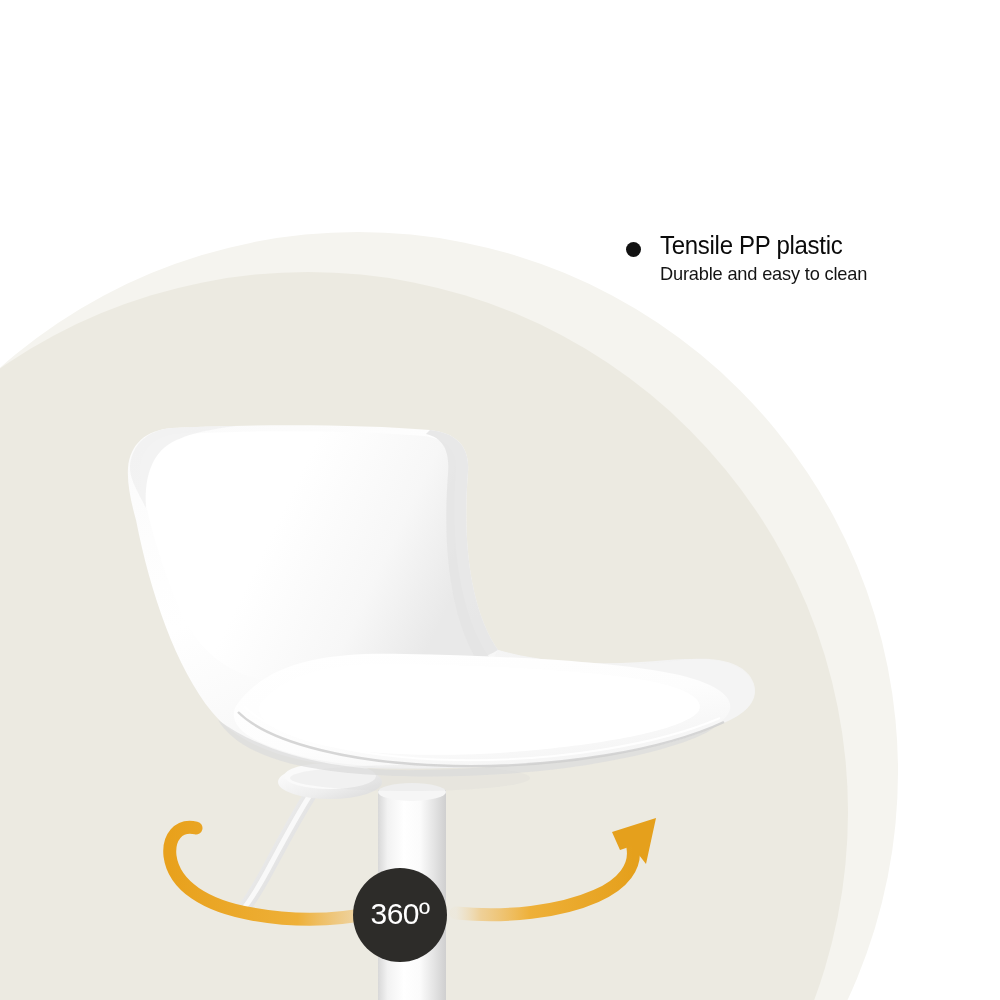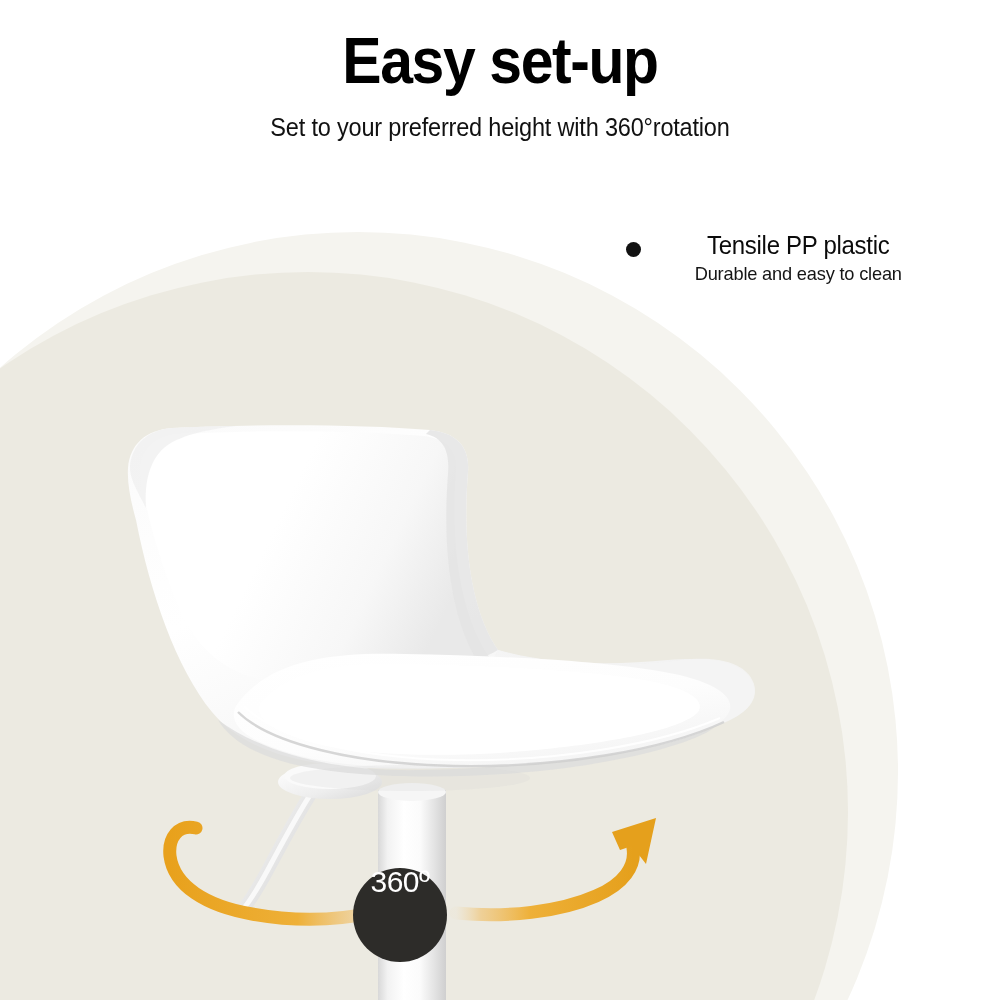--- a/index.html
+++ b/index.html
@@ -54,21 +54,21 @@
     transform:scaleX(0.94);
   }
 
   
   .features{
     position:absolute;
     left:618px; top:232px;
     width:330px;
     z-index:40;
   }
-  .feature{ position:relative; margin-bottom:36px; padding-left:42px;text-align:center; }
+  .feature{ position:relative; margin-bottom:36px; padding-left:42px; }
   .feature:last-child{ margin-bottom:0; }
   .bullet{
     position:absolute; left:8px; top:10px;
     width:15px; height:15px; border-radius:50%;
     background:#111111;
   }
   .f-title{
     font-size:25px;
     color:#0b0b0b;
     line-height:1.1;
@@ -95,43 +95,39 @@
   .arrows{ position:absolute; left:0; top:0; width:1000px; height:1000px; z-index:25; }
 
   
   .badge{
     position:absolute;
     left:353px; top:868px;
     width:94px; height:94px;
     border-radius:50%;
     background:#2d2c29;
     z-index:35;
-    display:flex; align-items:flex-start; justify-content:center;
+    display:flex; align-items:center; justify-content:center;
   }
   .badge-text{
     color:#ffffff;
     font-size:30px;
     letter-spacing:-0.5px;
     line-height:1;
     font-weight:normal;
     transform:translateY(-1px);
   }
 </style>
 </head>
 <body>
 
 <div id="stage">
 
   <div class="bg-ring-outer"></div>
   <div class="bg-ring-inner"></div>
 
-  <div class="header">
-    <div class="title">Easy set-up</div>
-    <div class="subtitle">Set to your preferred height with 360°rotation</div>
-  </div>
 
   <svg class="chair" viewBox="0 0 1000 1000">
     <defs>
       <linearGradient id="backGrad" x1="0" y1="0" x2="1" y2="0.35">
         <stop offset="0%" stop-color="#ffffff"></stop>
         <stop offset="46%" stop-color="#ffffff"></stop>
         <stop offset="78%" stop-color="#f7f7f7"></stop>
         <stop offset="100%" stop-color="#e9e9e9"></stop>
       </linearGradient>
       <linearGradient id="shellGrad" x1="0.1" y1="0" x2="0.9" y2="1">

